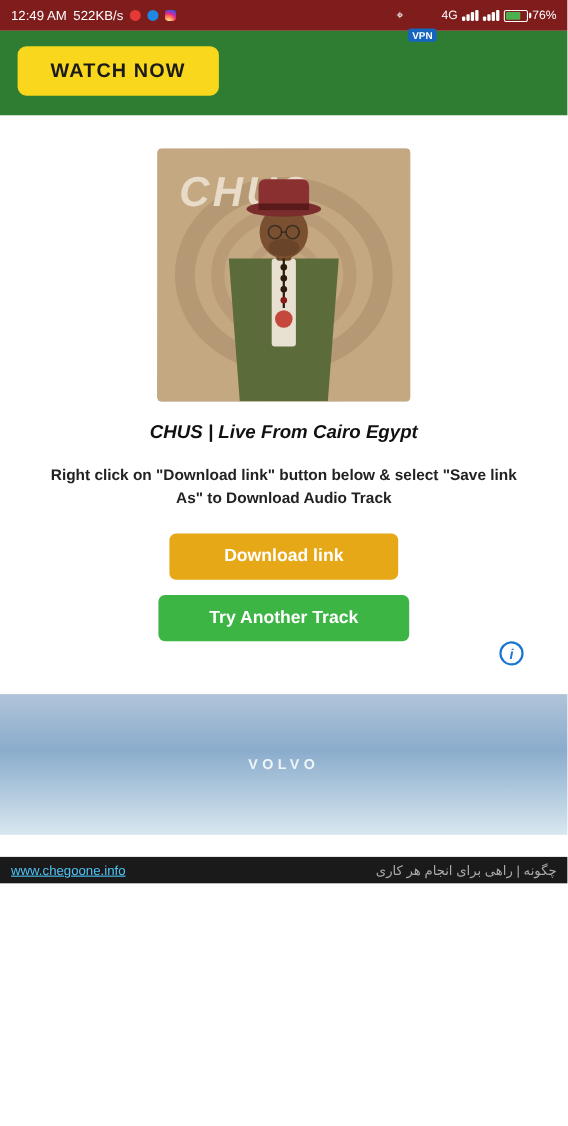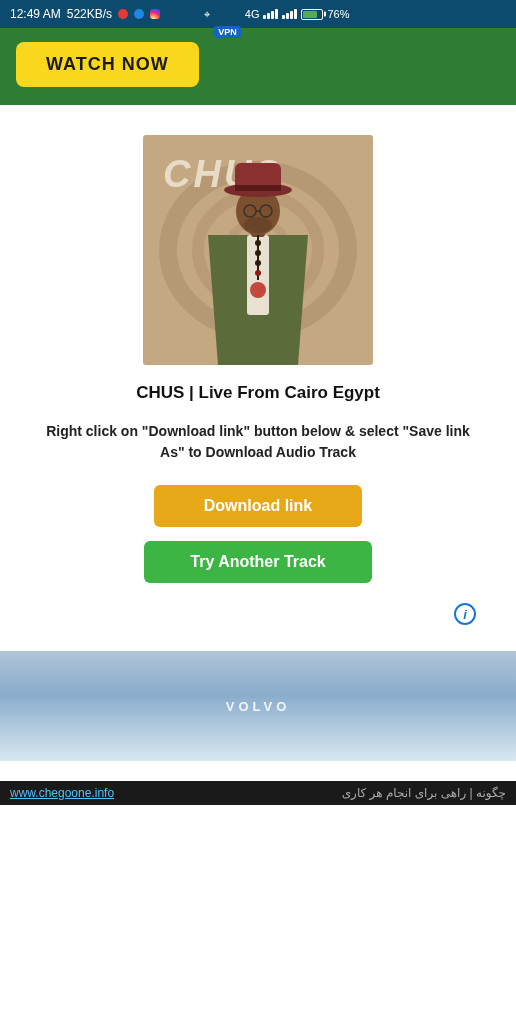--- a/index.html
+++ b/index.html
@@ -7,29 +7,28 @@
     body {
       width: 516px;
       min-height: 1024px;
       font-family: Arial, sans-serif;
       background: #fff;
       overflow-x: hidden;
     }
 
     
     .status-bar {
-      background: #0c4a6e;
+      background: #7f1d1d;
       color: #fff;
       display: flex;
-      justify-content: flex-start;
+      justify-content: space-between;
       align-items: center;
       padding: 4px 10px;
       height: 28px;
       font-size: 12px;
-      gap: 44px;
     }
     .status-left {
       display: flex;
       align-items: center;
       gap: 6px;
     }
     .status-right {
       display: flex;
       align-items: center;
       gap: 4px;
@@ -151,20 +150,21 @@
       top: 0; left: 0;
     }
 
     
     .track-title {
       font-size: 17px;
       font-weight: 700;
       color: #111;
       text-align: left;
       margin-bottom: 18px;
+      font-style: italic;
     }
 
     
     .instructions {
       font-size: 14px;
       font-weight: 700;
       color: #222;
       text-align: center;
       line-height: 1.5;
       margin-bottom: 22px;
@@ -185,21 +185,20 @@
     }
     .try-another-btn {
       background: #3cb544;
       color: #fff;
       font-size: 16px;
       font-weight: 600;
       border: none;
       border-radius: 6px;
       padding: 12px 46px;
       cursor: pointer;
-      margin-bottom: 20px;
     }
 
     
     .info-icon-row {
       width: 100%;
       display: flex;
       justify-content: flex-end;
       padding-right: 10px;
       margin-bottom: 6px;
     }
@@ -213,21 +212,21 @@
       align-items: center;
       justify-content: center;
       font-size: 13px;
       font-weight: bold;
       font-style: italic;
     }
 
     
     .bottom-ad {
       width: 100%;
-      height: 110px;
+      height: 128px;
       background: linear-gradient(180deg, #b0c4d8 0%, #8aaccc 40%, #d8e8f0 100%);
       position: relative;
       overflow: hidden;
     }
     .volvo-text {
       position: absolute;
       top: 50%;
       left: 50%;
       transform: translate(-50%, -50%);
       color: rgba(255,255,255,0.85);

